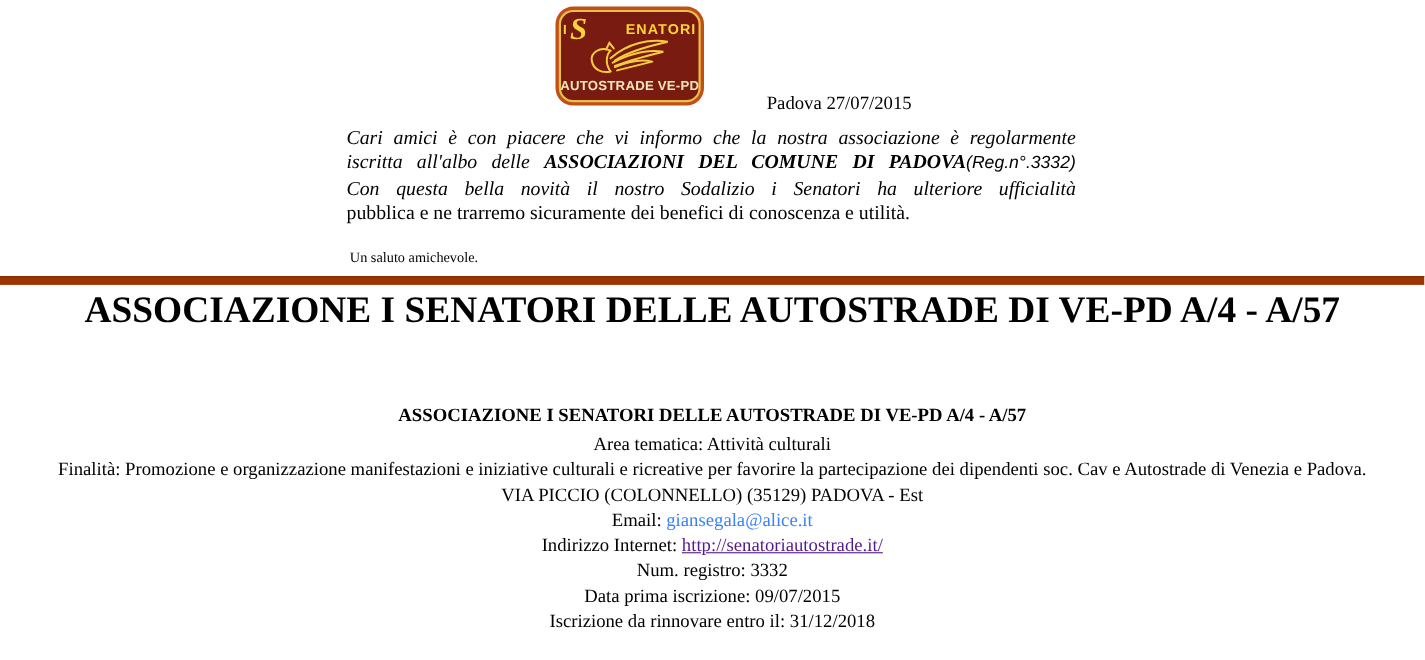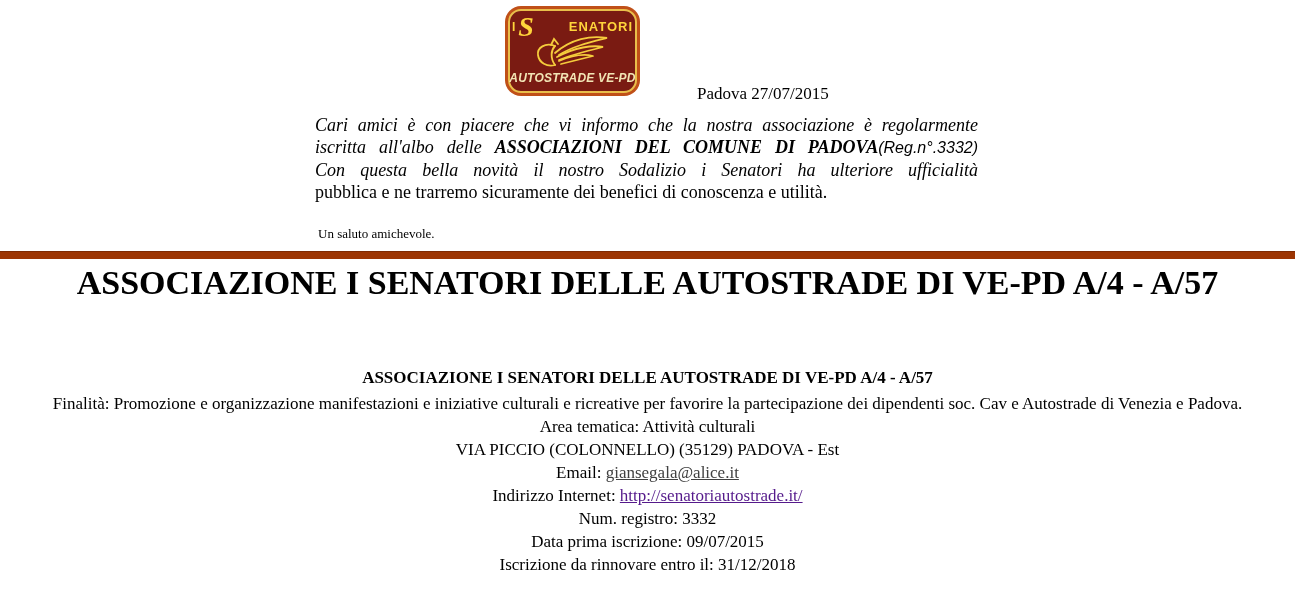--- a/index.html
+++ b/index.html
@@ -33,21 +33,20 @@
   }
   .logo-i    { font-size:12px; margin-right:3px; }
   .logo-s    { font-size:28px; font-family:"Liberation Serif", serif; font-style:italic; line-height:18px; margin-right:0px; }
   .logo-rest { font-size:13px; letter-spacing:1px;margin-left:35px; }
   .logo-wing { margin-top:-6px; }
   .logo-sub  {
     color:#F2E5B5;
     font-family:"Liberation Sans", sans-serif;
     font-weight:bold; font-size:12px; letter-spacing:0.2px;
     white-space:nowrap;
-    font-style:italic;
   }
 
   
   .date { left:697px; top:84px; font-size:17px; }
 
   
   .letter { left:315px; top:114px; width:663px; font-size:18px; line-height:22px; }
   .jline  { text-align:justify; text-align-last:justify;font-style:italic; }
   .b      { font-weight:bold; }
   .reg-sans { font-family:"Liberation Sans", sans-serif; font-size:16px;margin-top:20px; }
@@ -62,21 +61,21 @@
     text-align:center;
     font-size:34px; font-weight:bold;
     white-space:nowrap;
     line-height:40px;
   }
 
   
   .details { left:0; top:366px; width:1295px; text-align:center; font-size:17px; line-height:23px; }
   .d-line  { white-space:nowrap; }
   .d-title { font-weight:bold; margin-bottom:3px; }
-  a.email-link    { color:#404040; text-decoration:underline; cursor:pointer; }
+  a.email-link    { color:#3b82f6; cursor:pointer; }
   a.internet-link { color:#551A8B; text-decoration:underline; cursor:pointer; }
 </style>
 </head>
 <body>
 
 <div class="abs logo">
   <div class="logo-title">
     <span class="logo-i">I</span>
     <span class="logo-s">S</span>
     <span class="logo-rest">ENATORI</span>
@@ -104,21 +103,21 @@
 </div>
 
 <div class="abs closing">Un saluto amichevole.</div>
 
 <div class="abs divider"></div>
 
 <div class="abs main-title">ASSOCIAZIONE I SENATORI DELLE AUTOSTRADE DI VE-PD A/4 - A/57</div>
 
 <div class="abs details">
   <div class="d-line d-title">ASSOCIAZIONE I SENATORI DELLE AUTOSTRADE DI VE-PD A/4 - A/57</div>
+  <div class="d-line">Area tematica: Attività  culturali</div>
   <div class="d-line">Finalità: Promozione e organizzazione manifestazioni e iniziative culturali e ricreative per favorire la partecipazione dei dipendenti soc. Cav e Autostrade di Venezia e Padova.</div>
-  <div class="d-line">Area tematica: Attività  culturali</div>
   <div class="d-line">VIA PICCIO (COLONNELLO) (35129) PADOVA - Est</div>
   <div class="d-line"><span>Email: </span><a class="email-link">giansegala@alice.it</a></div>
   <div class="d-line"><span>Indirizzo Internet: </span><a class="internet-link">http://senatoriautostrade.it/</a></div>
   <div class="d-line">Num. registro: 3332</div>
   <div class="d-line">Data prima iscrizione: 09/07/2015</div>
   <div class="d-line">Iscrizione da rinnovare entro il: 31/12/2018</div>
 </div>
 
 </body></html>

